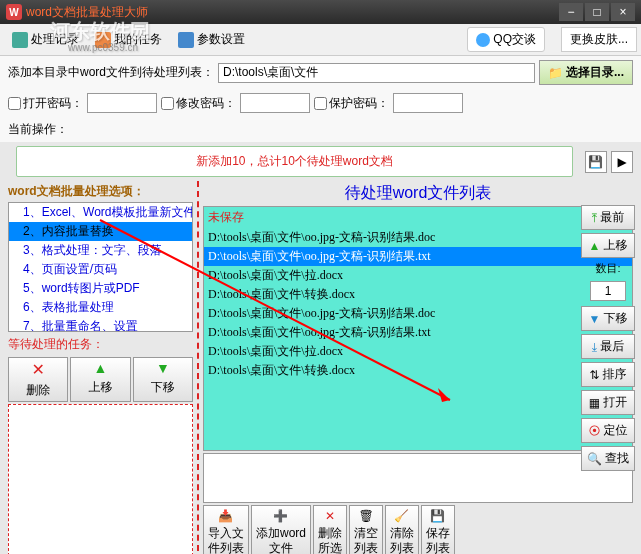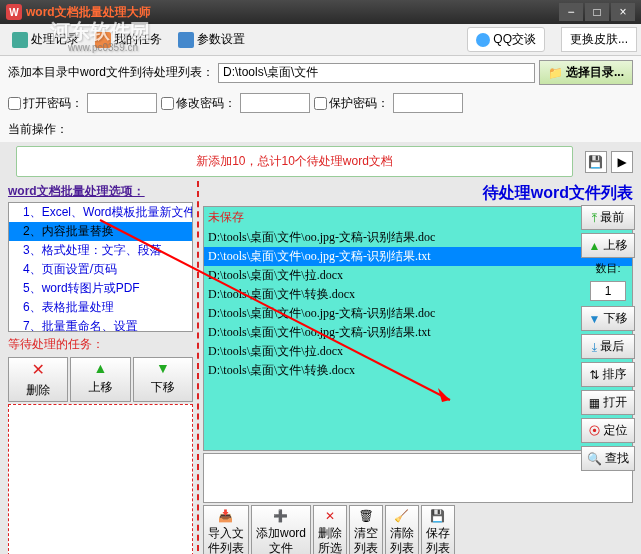--- a/index.html
+++ b/index.html
@@ -1,19 +1,19 @@
 <!DOCTYPE html>
 <html><head>
 <meta charset="utf-8">
 <style>
 *{box-sizing:border-box;margin:0;padding:0;font-family:"Microsoft YaHei","SimSun",sans-serif;font-size:12px}
 body{background:#e8e8e8;width:641px;height:554px;overflow:hidden;position:relative}
 .titlebar{background:linear-gradient(#4a4a4a,#2a2a2a);height:24px;display:flex;align-items:center;padding:0 6px;color:#fff}
 .titlebar .logo{width:16px;height:16px;background:#d44;border-radius:3px;margin-right:4px;display:flex;align-items:center;justify-content:center;font-size:10px;font-weight:bold}
-.titlebar .title{font-weight:bold;color:#ff6b35}
+.titlebar .title{font-weight:normal;color:#ff6b35}
 .titlebar .winbtns{margin-left:auto;display:flex;gap:2px}
 .titlebar .winbtns span{width:24px;height:18px;background:#555;display:flex;align-items:center;justify-content:center;cursor:pointer}
 .watermark{position:absolute;top:18px;left:50px;font-size:20px;font-weight:bold;color:#fff;text-shadow:1px 1px 2px rgba(0,0,0,.3);z-index:5;opacity:.7}
 .watermark2{position:absolute;top:42px;left:68px;font-size:10px;color:#737373;text-shadow:1px 1px 2px rgba(0,0,0,.3);z-index:5;opacity:.7}
 .tabbar{background:#f0f0f0;height:32px;display:flex;align-items:center;border-bottom:1px solid #ccc;padding:0 4px}
 .tab{padding:4px 8px;display:flex;align-items:center;gap:3px;cursor:pointer}
 .tab .ico{width:16px;height:16px;border-radius:2px}
 .tab:nth-child(1) .ico{background:#4a9}
 .tab:nth-child(2) .ico{background:#e84}
 .tab:nth-child(3) .ico{background:#48c}
@@ -22,31 +22,31 @@
 .skinbtn{padding:3px 8px;border:1px solid #ccc;background:#fff;margin-left:16px;cursor:pointer}
 .row{display:flex;align-items:center;padding:4px 8px;gap:4px;background:#f8f8f8}
 .row input[type=text]{border:1px solid #999;padding:2px 4px;height:20px}
 .btn{border:1px solid #999;background:linear-gradient(#fff,#e0e0e0);padding:3px 8px;cursor:pointer;display:flex;align-items:center;gap:3px}
 .btn.green{background:linear-gradient(#e8f5d8,#c8e5a8)}
 .cb{display:flex;align-items:center;gap:2px}
 .statusbar{background:#fff;border:1px solid #9c9;padding:6px;margin:4px 8px;text-align:center;color:#d22;border-radius:2px}
 .saveico{width:22px;height:22px;border:1px solid #999;background:#fff;display:flex;align-items:center;justify-content:center;cursor:pointer}
 .main{display:flex;padding:0 8px;gap:4px;height:380px}
 .leftpanel{width:185px;display:flex;flex-direction:column}
-.opttitle{color:#4c1d95;font-weight:bold;padding:2px 0;text-decoration:underline}
+.opttitle{color:#a16207;font-weight:bold;padding:2px 0;}
 .optlist{border:1px solid #999;background:#fff;height:130px;overflow:auto}
 .optlist div{color:#00d;padding:1px 14px;cursor:pointer;white-space:nowrap}
 .optlist div.sel{background:#08f;color:#000000}
 .waittitle{color:#d22;padding:4px 0}
 .waitbtns{display:flex;gap:2px}
 .waitbtns .btn{flex:1;flex-direction:column;padding:2px;font-size:11px}
 .waitlist{border:1px dashed #d22;background:#fff;flex:1;margin-top:2px}
 .rightpanel{flex:1;display:flex;flex-direction:column;position:relative}
 .rhdr{display:flex;align-items:center;gap:4px;padding:2px 0}
-.rhdr .rtitle{color:#00d;font-size:16px;font-weight:bold;flex:1;text-align:right}
+.rhdr .rtitle{color:#00d;font-size:16px;font-weight:normal;flex:1;text-align:center}
 .filelist{border:1px solid #999;background:#5eead4;flex:1;overflow:auto;position:relative}
 .filelist .unsaved{color:#d22;padding:2px 4px}
 .filelist .fitem{padding:1px 4px;white-space:nowrap;font-family:SimSun}
 .filelist .fitem.hl{background:#08f;color:#fff}
 .sidebtns{position:absolute;right:-2px;top:24px;width:54px;display:flex;flex-direction:column;gap:3px}
 .sidebtns .btn{justify-content:center;padding:3px 4px;font-size:11px}
 .numbox{border:1px solid #999;background:#fff;text-align:center;padding:2px;width:36px;margin:2px auto}
 .rightinner{display:flex;gap:2px}
 .filecol{flex:1;display:flex;flex-direction:column}
 .bottombar{display:flex;gap:2px;padding:2px 0}

